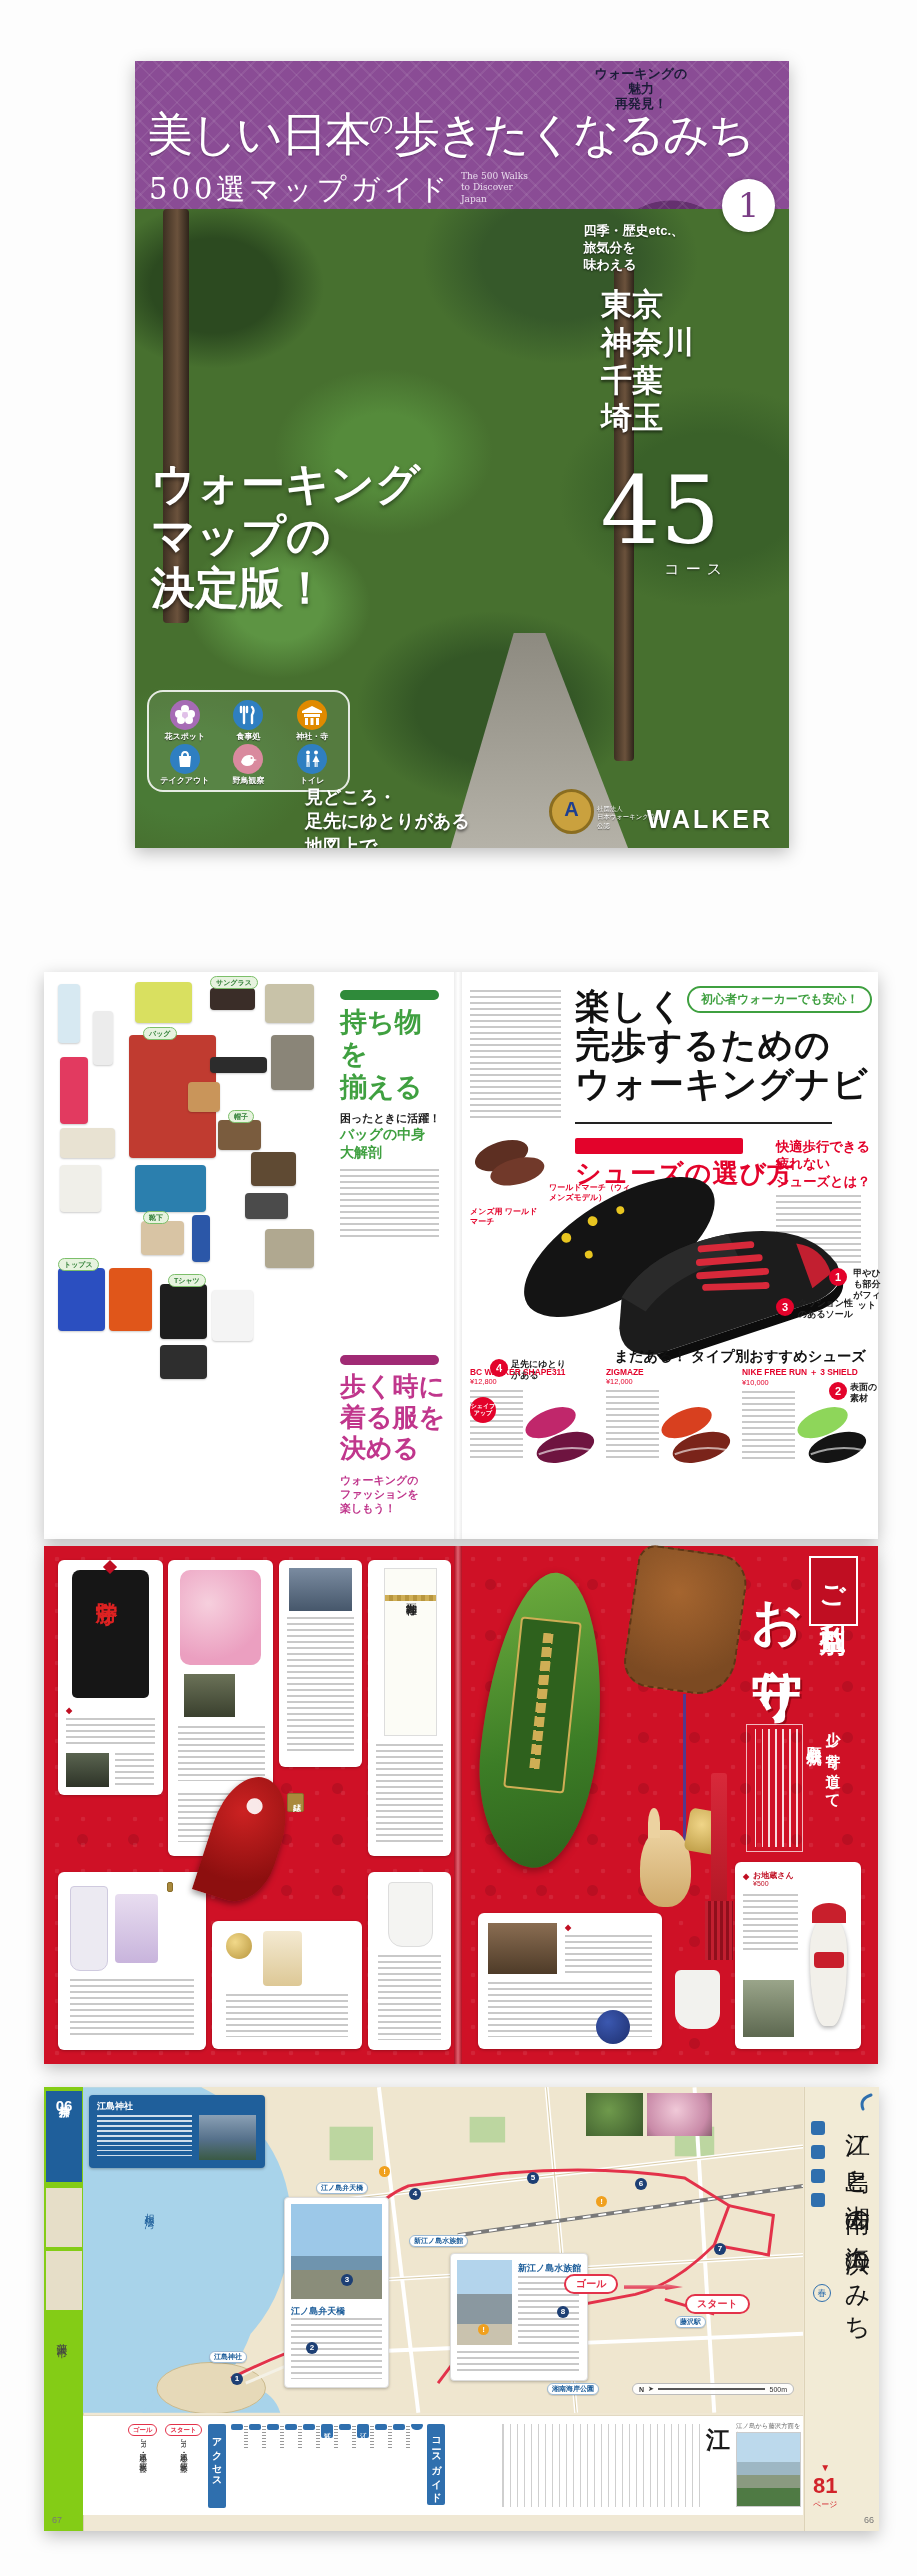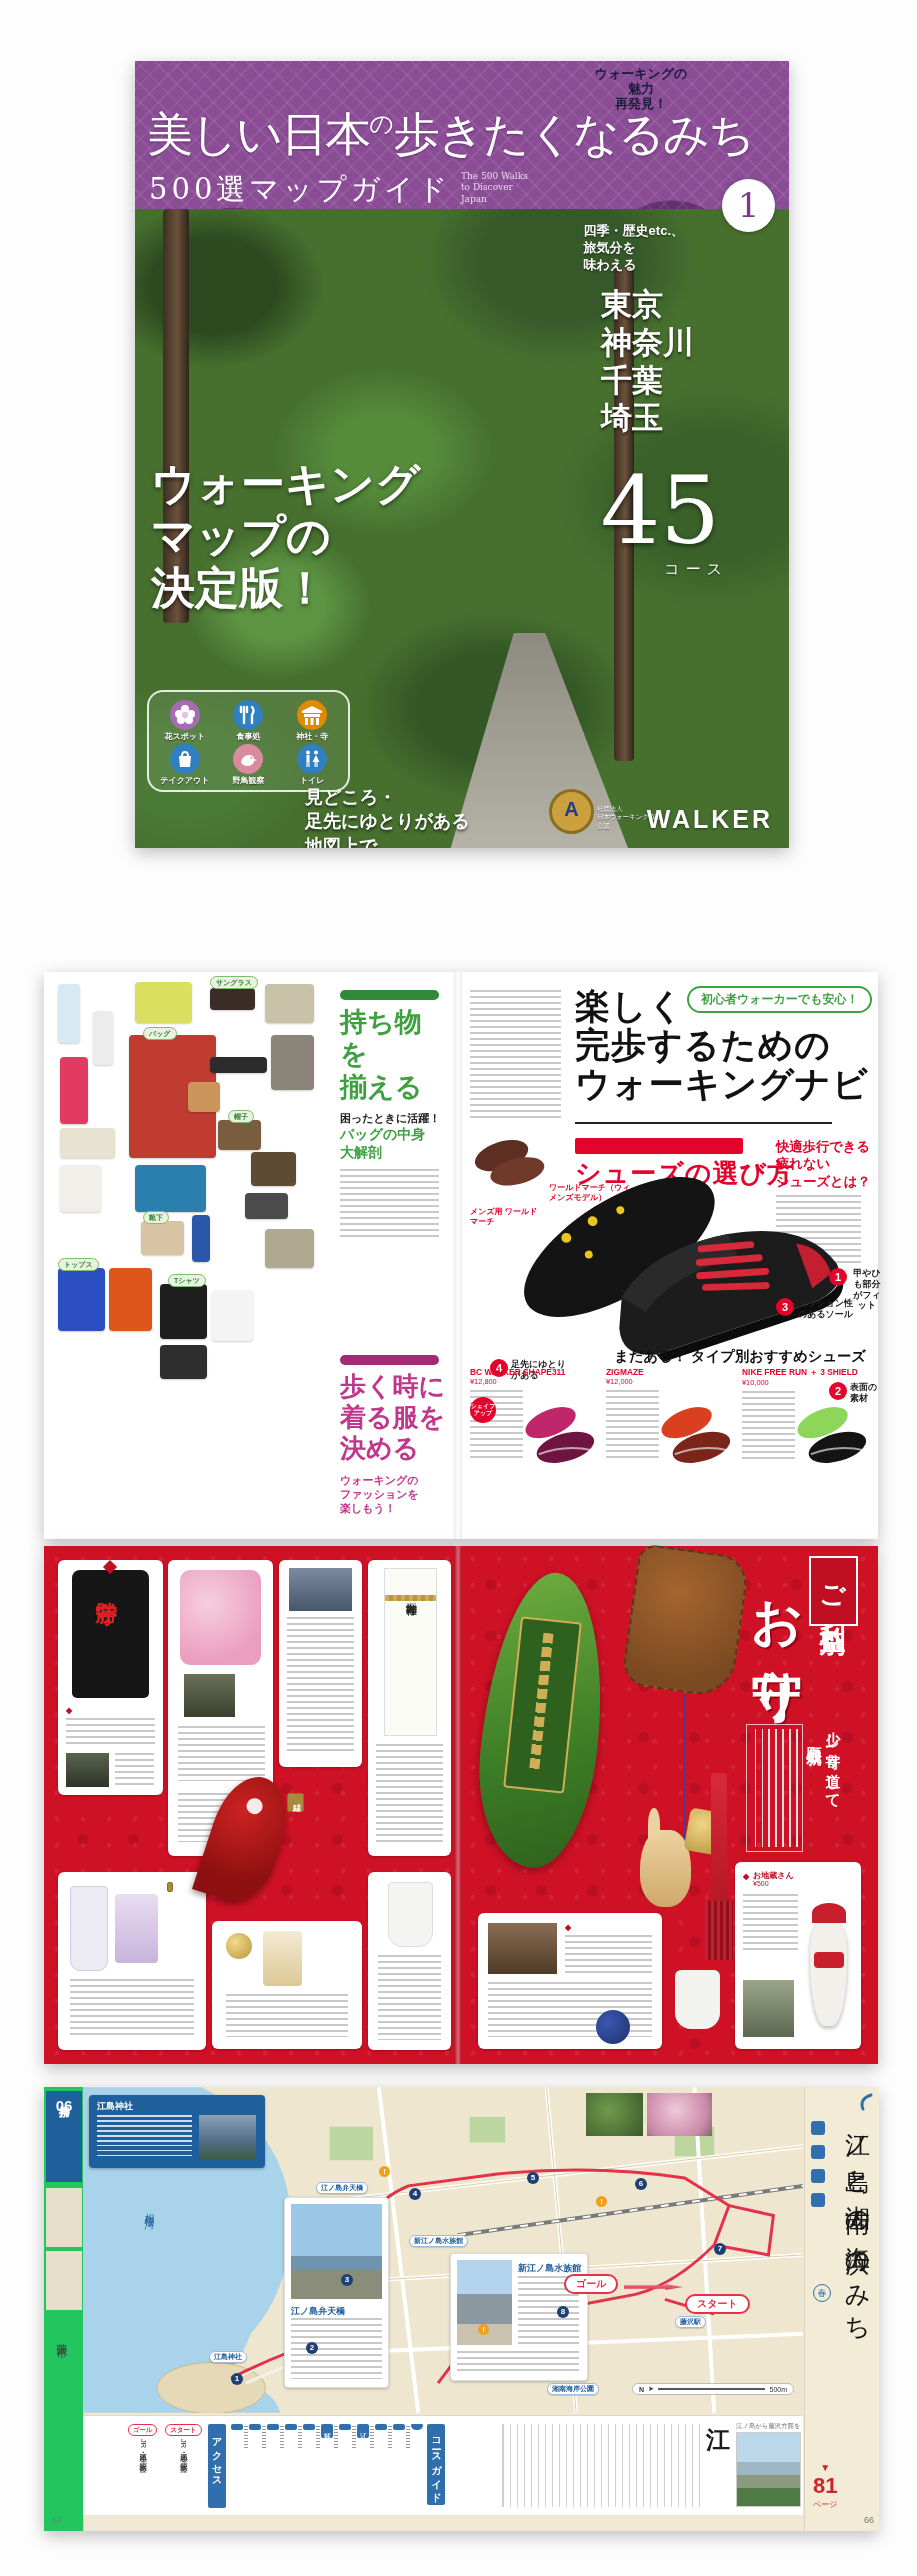--- a/index.html
+++ b/index.html
@@ -110,21 +110,21 @@
   #map-area{position:absolute;left:39px;top:0;width:720px;height:326px;overflow:hidden;background:#efe6cf;}
   .map-pill{position:absolute;background:#fff;border:1px solid #9dbbd6;color:#1f5f9b;
      font-size:7px;font-weight:bold;border-radius:6px;padding:0 4px;line-height:10px;white-space:nowrap;
      box-shadow:0 1px 1px rgba(0,0,0,.15);}
   .route-pill{position:absolute;background:#fff;border:2px solid #e3324a;color:#e3324a;
      font-weight:bold;font-size:10px;border-radius:10px;padding:1px 10px;white-space:nowrap;}
   .num-dot{position:absolute;width:12px;height:12px;border-radius:50%;background:#1d3f74;color:#fff;
      font-size:8px;text-align:center;line-height:12px;font-weight:bold;}
   .warn-dot{position:absolute;width:11px;height:11px;border-radius:50%;background:#f0a01e;color:#fff;
      font-size:8px;font-weight:bold;text-align:center;line-height:11px;}
-  #sp3-side{position:absolute;left:0;top:0;width:39px;height:444px;background:#22c55e;border-right:1px solid #d9d0b8;}
+  #sp3-side{position:absolute;left:0;top:0;width:39px;height:444px;background:#84cc16;border-right:1px solid #d9d0b8;}
   #pref-tab{background:#1f5f9b;color:#fff;text-align:center;}
   .side-sub{background:#e6dec8;}
   #sp3-title{color:#161616;font-size:25px;letter-spacing:4px;}
   .blue{color:#1f5f9b;}
   #pageref-num{color:#d2232a;font-size:22px;font-weight:bold;}
   #pageref-unit{color:#d2232a;font-size:8px;}
   .vheader{background:#2f6fae;color:#fff;writing-mode:vertical-rl;font-weight:bold;font-size:10px;
      padding:6px 2px;border-radius:2px;letter-spacing:2px;}
   .stop{writing-mode:vertical-rl;background:#2f6fae;color:#fff;font-size:7.4px;
      padding:3px 1px;border-radius:2px;}

